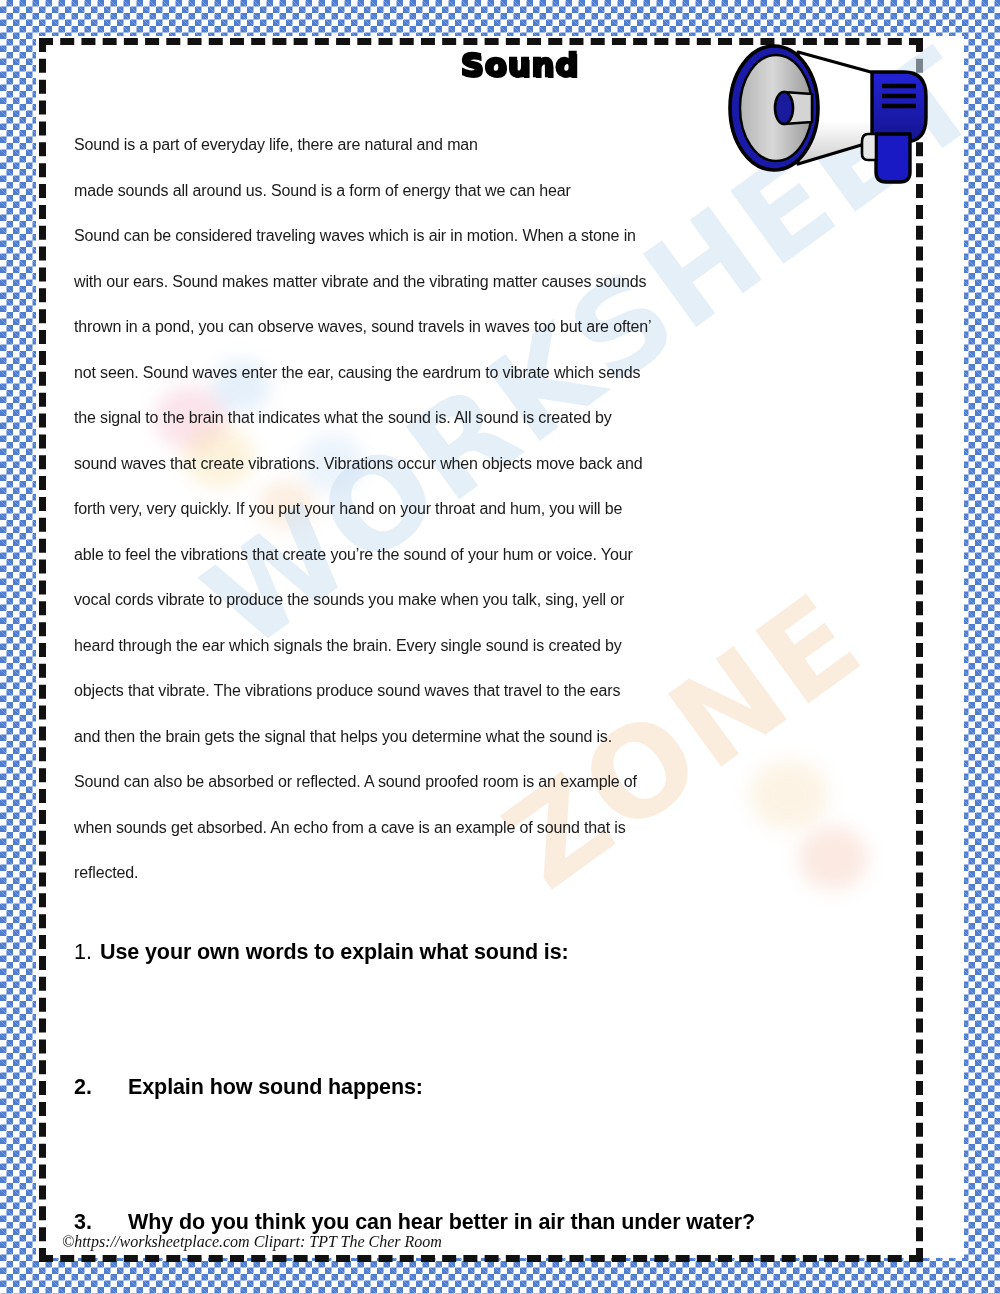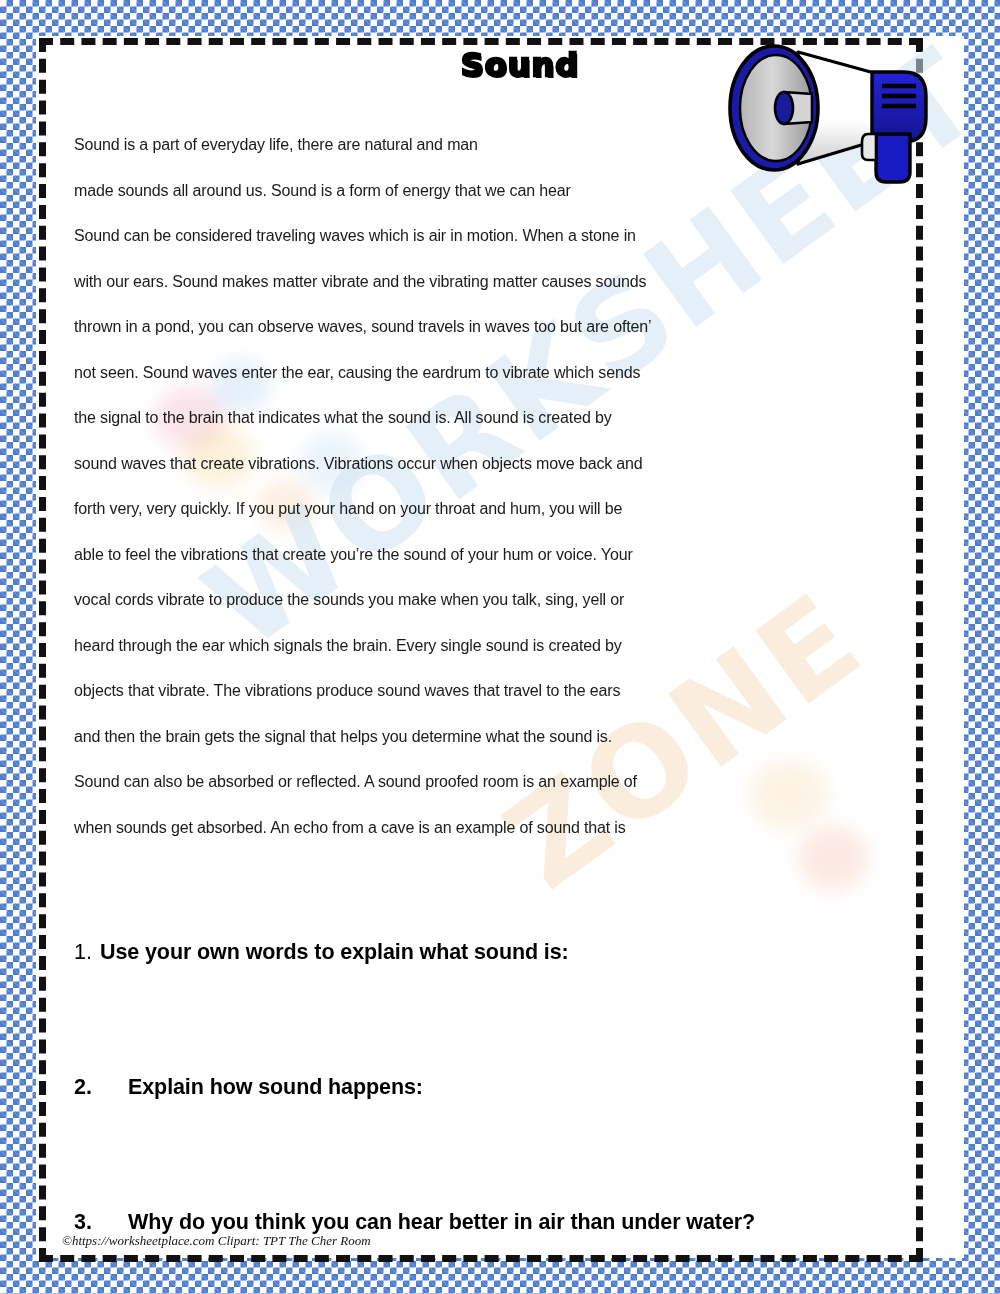--- a/index.html
+++ b/index.html
@@ -205,21 +205,21 @@
   }
 
   
   .footer {
     position: absolute;
     left: 62px;
     top: 1233px;
     z-index: 2;
     font-family: "Liberation Serif", serif;
     font-style: italic;
-    font-size: 13px;
+    font-size: 16px;
     color: #111111;
     white-space: nowrap;
   }
 </style>
 </head>
 <body>
 
 <div id="page">
 
   <div class="checker-frame">
@@ -298,20 +298,21 @@
         <span class="line">the signal to the brain that indicates what the sound is. All sound is created by</span>
         <span class="line">sound waves that create vibrations. Vibrations occur when objects move back and</span>
         <span class="line">forth very, very quickly. If you put your hand on your throat and hum, you will be</span>
         <span class="line">able to feel the vibrations that create you’re the sound of your hum or voice.  Your</span>
         <span class="line">vocal cords vibrate to produce the sounds you make when you talk, sing, yell or</span>
         <span class="line">heard through the ear which signals the brain. Every single sound is created by</span>
         <span class="line">objects that vibrate. The vibrations produce sound waves that travel to the ears</span>
         <span class="line">and then the brain gets the signal that helps you determine what the sound is.</span>
         <span class="line">Sound can also be absorbed or reflected. A sound proofed room is an example of</span>
         <span class="line">when sounds get absorbed. An echo from a cave is an example of sound that is</span>
+        <span class="line short">reflected.</span>
       </p>
     </div>
 
     <div class="questions">
 
       <div class="question q1">
         <span class="q-num">1.</span>
         <span class="q-text">Use your own words to explain what sound is:</span>
       </div>
 

